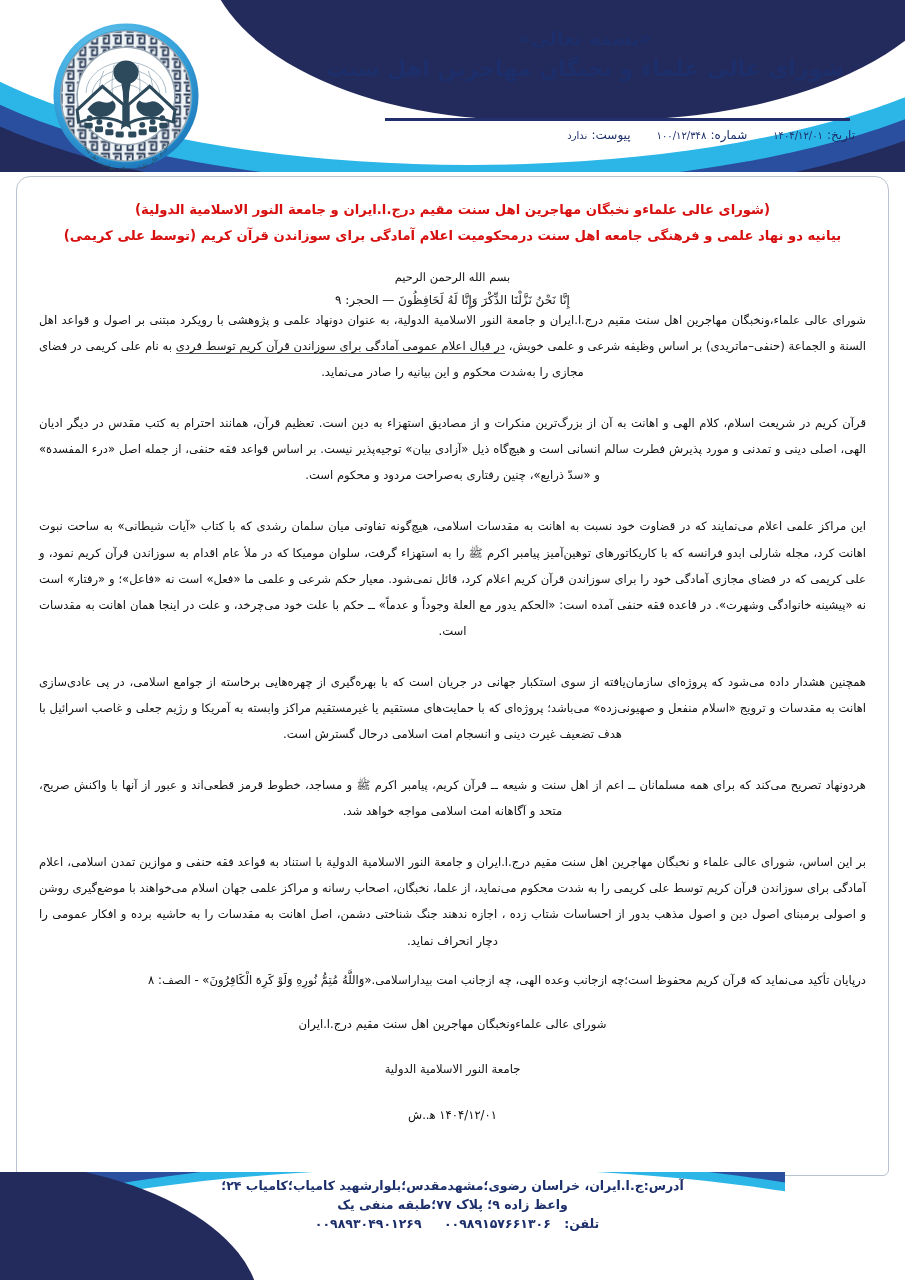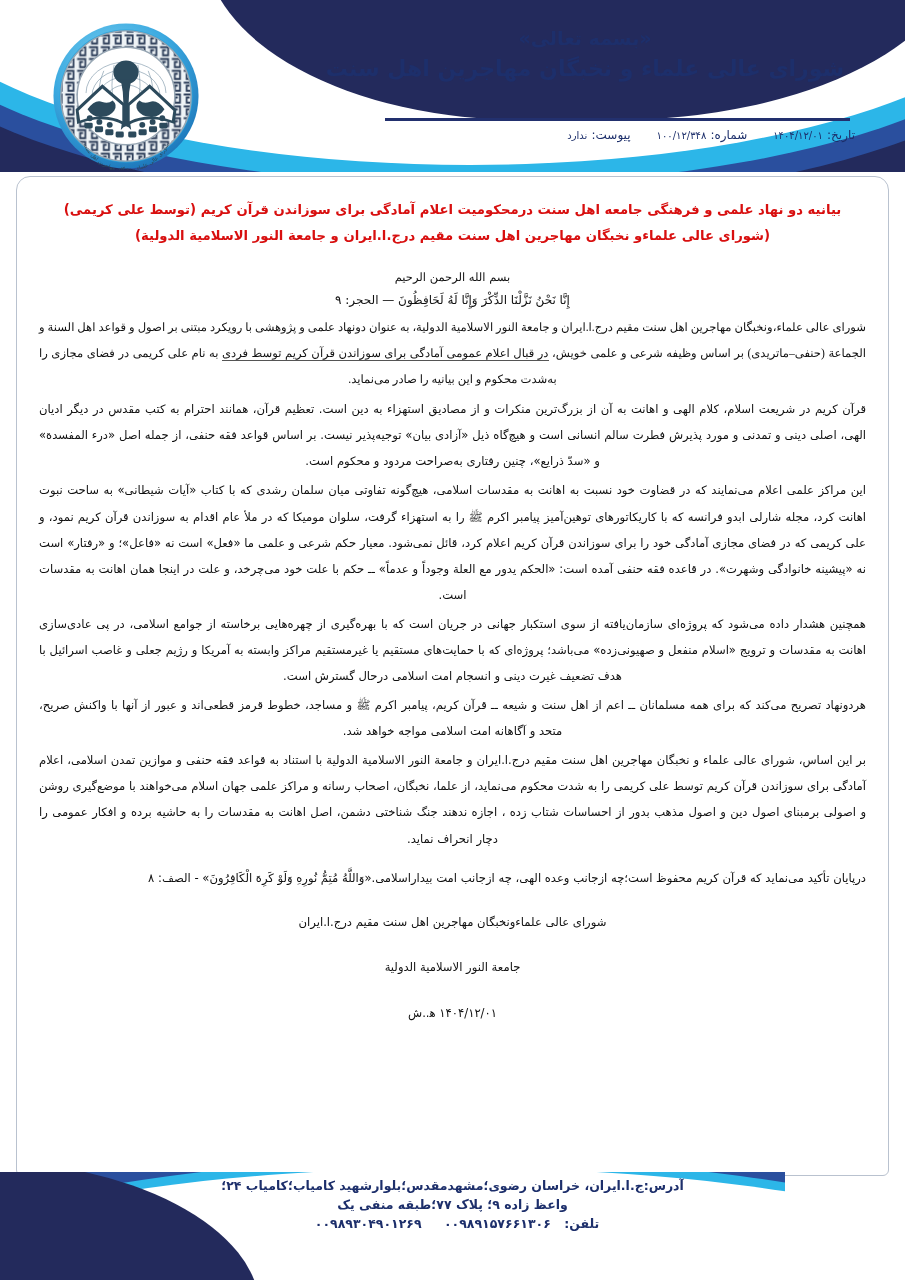--- a/index.html
+++ b/index.html
@@ -156,24 +156,24 @@
     margin-top: 5px;
     font-family: "DejaVu Serif", "Liberation Serif", serif;
   }
 
   .para {
     font-size: 11.6px;
     color: #101010;
     line-height: 2.25;
     text-align: justify;
     text-align-last: center;
-    margin-top: 3px;
+    margin-top: 25px;
     padding: 0 4px;
   }
-  .para.first { margin-top: 8px; font-family: Liberation Serif, serif; }
+  .para.first { margin-top: 0; }
   .para .underlined { border-bottom: 1px solid #555; }
 
   .closing {
     font-size: 11.6px;
     color: #101010;
     line-height: 2.2;
     text-align: justify;
     text-align-last: right;
     margin-top: 14px;
     padding: 0 4px;
@@ -355,22 +355,22 @@
         <text font-size="7.2" fill="#2c4a5c" font-family="DejaVu Sans, sans-serif">
           <textPath href="#capArc" startOffset="50%" text-anchor="middle">شورای عالی علماء و نخبگان مهاجرین اهل سنت</textPath>
         </text>
       </svg>
     </div>
   </div>
 
   <div class="sheet">
 
     <div class="doc-title">
+      <div>(شورای عالی علماءو نخبگان مهاجرین اهل سنت مقیم درج.ا.ایران  و  جامعة النور الاسلامیة الدولیة)</div>
       <div>بیانیه دو نهاد علمی و فرهنگی جامعه اهل سنت درمحکومیت اعلام آمادگی برای سوزاندن قرآن کریم (توسط علی کریمی)</div>
-      <div>(شورای عالی علماءو نخبگان مهاجرین اهل سنت مقیم درج.ا.ایران  و  جامعة النور الاسلامیة الدولیة)</div>
     </div>
 
     <div class="basmala">بسم الله الرحمن الرحیم</div>
     <div class="ayah-top">إِنَّا نَحْنُ نَزَّلْنَا الذِّكْرَ وَإِنَّا لَهُ لَحَافِظُونَ — الحجر: ۹</div>
 
     <p class="para first"><span>شورای عالی علماء،ونخبگان مهاجرین اهل سنت مقیم درج.ا.ایران  و  جامعة النور الاسلامیة الدولیة، به عنوان دونهاد علمی و پژوهشی با رویکرد مبتنی بر اصول و قواعد اهل السنة و الجماعة (حنفی–ماتریدی) بر اساس وظیفه شرعی و علمی خویش، </span><span class="underlined">در قبال اعلام عمومی آمادگی برای سوزاندن قرآن کریم توسط فردی</span><span> به نام علی کریمی در فضای مجازی  را به‌شدت محکوم و این بیانیه را صادر می‌نماید.</span></p>
 
     <p class="para">قرآن کریم در شریعت اسلام، کلام الهی و اهانت به آن از بزرگ‌ترین منکرات و از مصادیق استهزاء به دین است. تعظیم قرآن، همانند احترام به کتب مقدس در دیگر ادیان الهی، اصلی دینی و تمدنی و مورد پذیرش فطرت سالم انسانی است و هیچ‌گاه ذیل «آزادی بیان» توجیه‌پذیر نیست. بر اساس قواعد فقه حنفی، از جمله اصل «درء المفسدة» و «سدّ ذرایع»، چنین رفتاری به‌صراحت مردود و محکوم است.</p>
 
     <p class="para">این مراکز علمی اعلام می‌نمایند که در قضاوت خود نسبت به اهانت به مقدسات اسلامی، هیچ‌گونه تفاوتی میان سلمان رشدی که با کتاب «آیات شیطانی» به ساحت نبوت اهانت کرد، مجله شارلی ابدو فرانسه که با کاریکاتورهای توهین‌آمیز پیامبر اکرم ﷺ را به استهزاء گرفت، سلوان مومیکا که در ملأ عام اقدام به سوزاندن قرآن کریم نمود، و علی کریمی که در فضای مجازی آمادگی خود را برای سوزاندن قرآن کریم اعلام کرد، قائل نمی‌شود. معیار حکم شرعی و علمی ما «فعل» است نه «فاعل»؛ و «رفتار» است نه «پیشینه خانوادگی وشهرت». در قاعده فقه حنفی آمده است: «الحکم یدور مع العلة وجوداً و عدماً» ــ حکم با علت خود می‌چرخد، و علت در اینجا همان اهانت به مقدسات است.</p>

